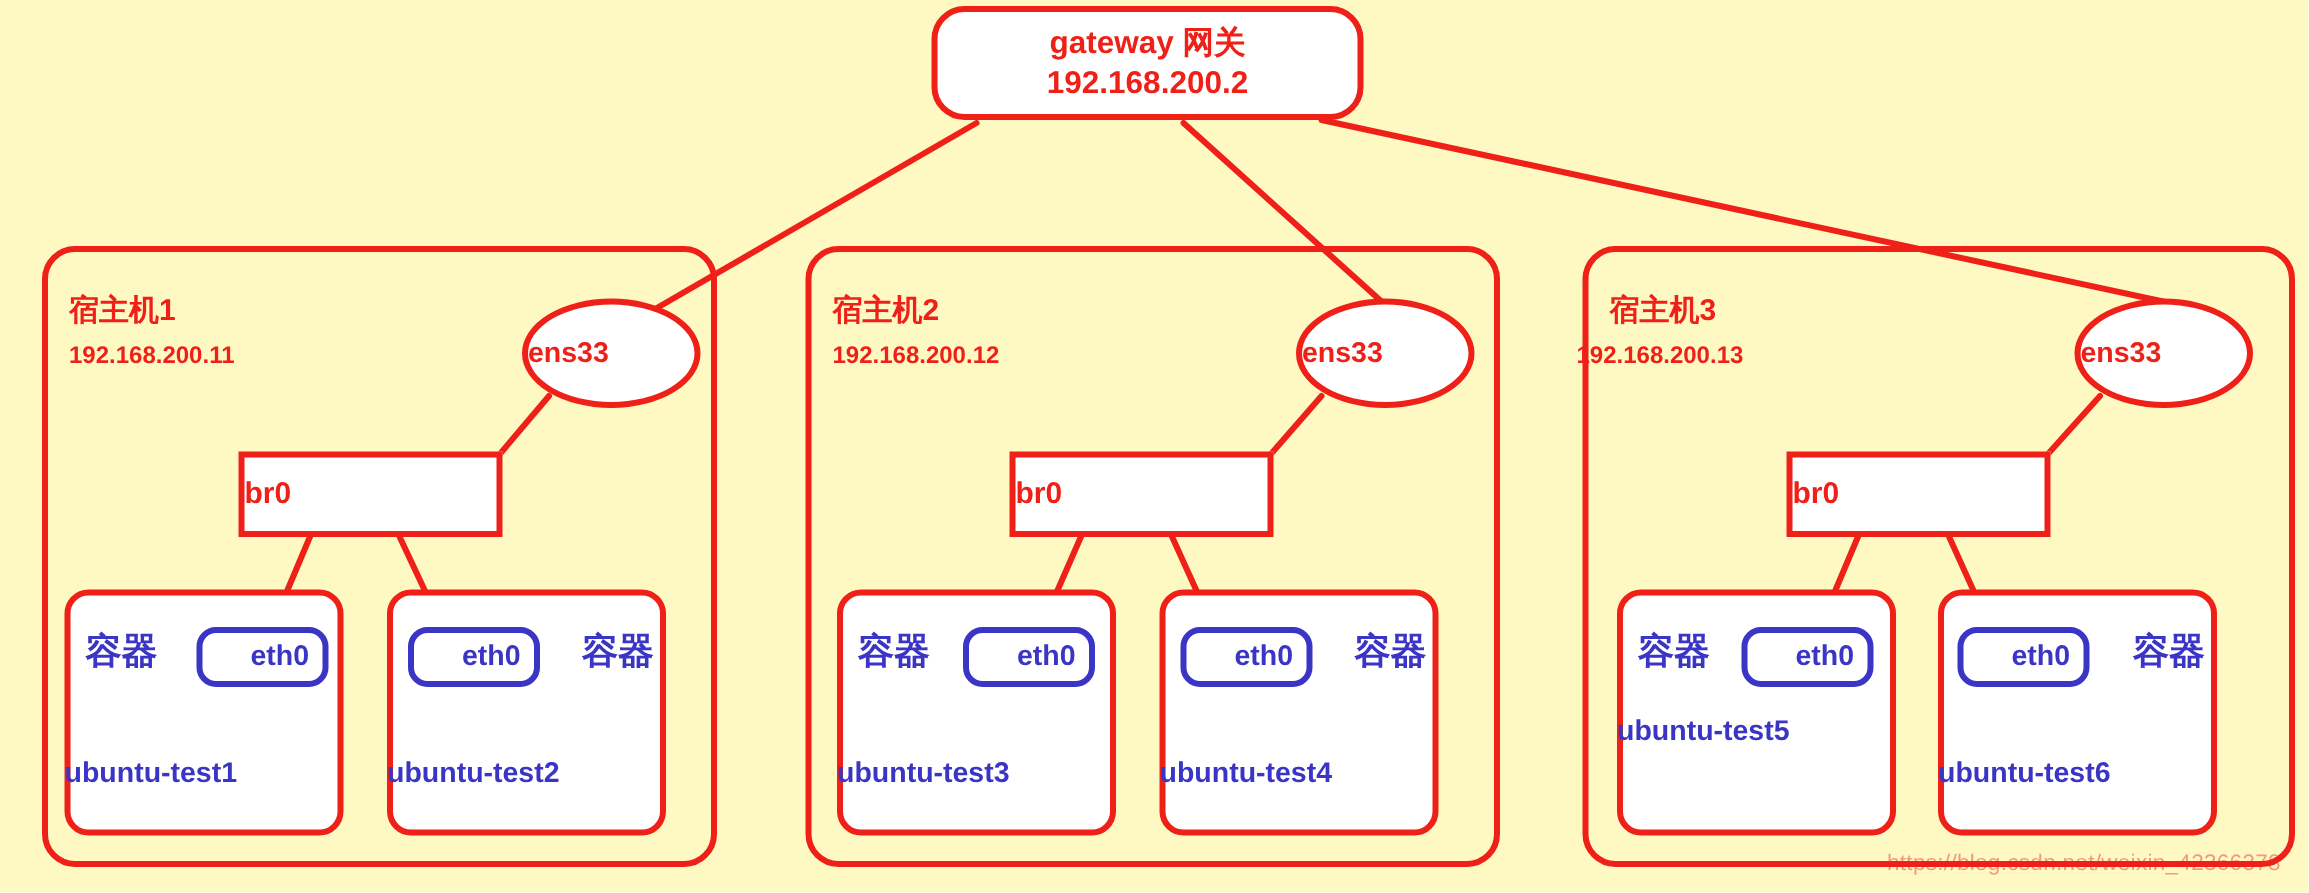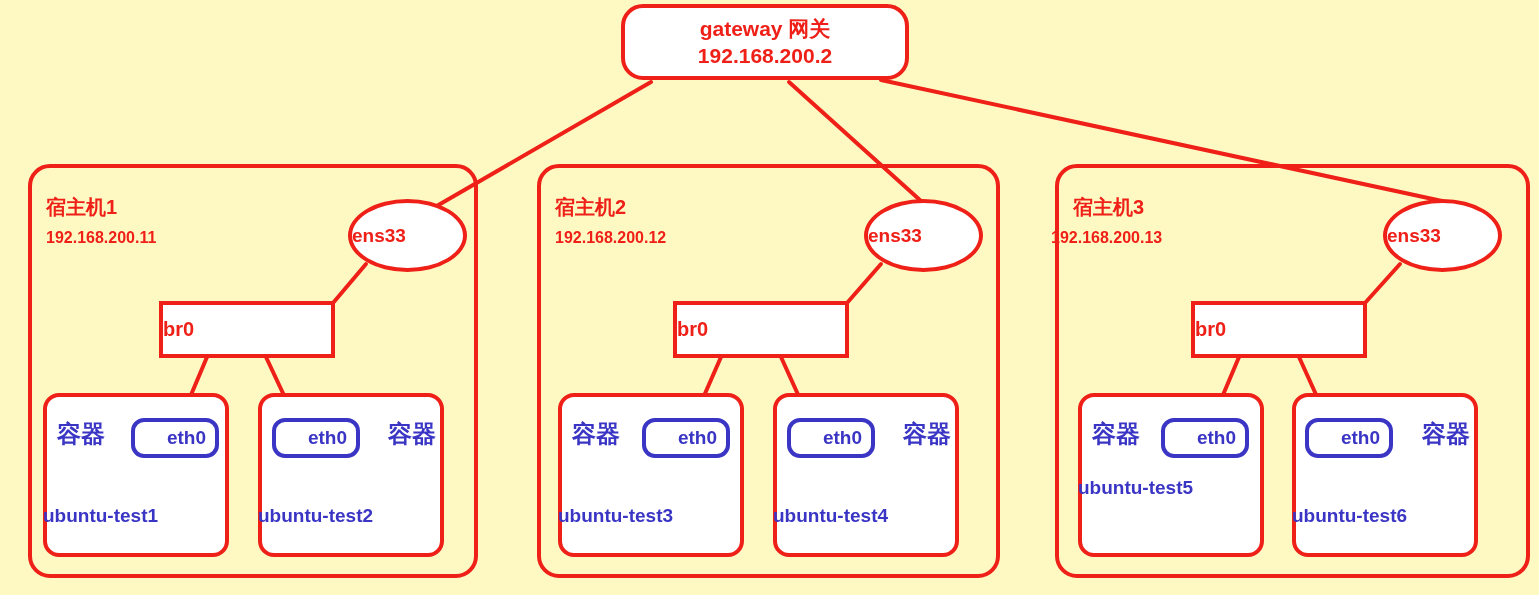--- a/index.html
+++ b/index.html
@@ -247,13 +247,14 @@
         <span class="eth-label">eth0</span>
       </div>
       <div class="container-box" style="left: 1292px; top: 393px; width: 186px; height: 164px;"></div>
       <div class="container-tag" style="left: 1422px; top: 418px;">容器</div>
       <div class="container-name" style="left: 1292px; top: 505px; width: 186px;">ubuntu-test6</div>
       <div class="eth-box" style="left: 1305px; top: 418px; width: 88px; height: 40px;">
         <span class="eth-label">eth0</span>
       </div>
     </div>
 
+  <div class="watermark" id="watermark" style="left: 1258px; top: 567px;">https://blog.csdn.net/weixin_42366378</div>
 </div>
 
 </body></html>

